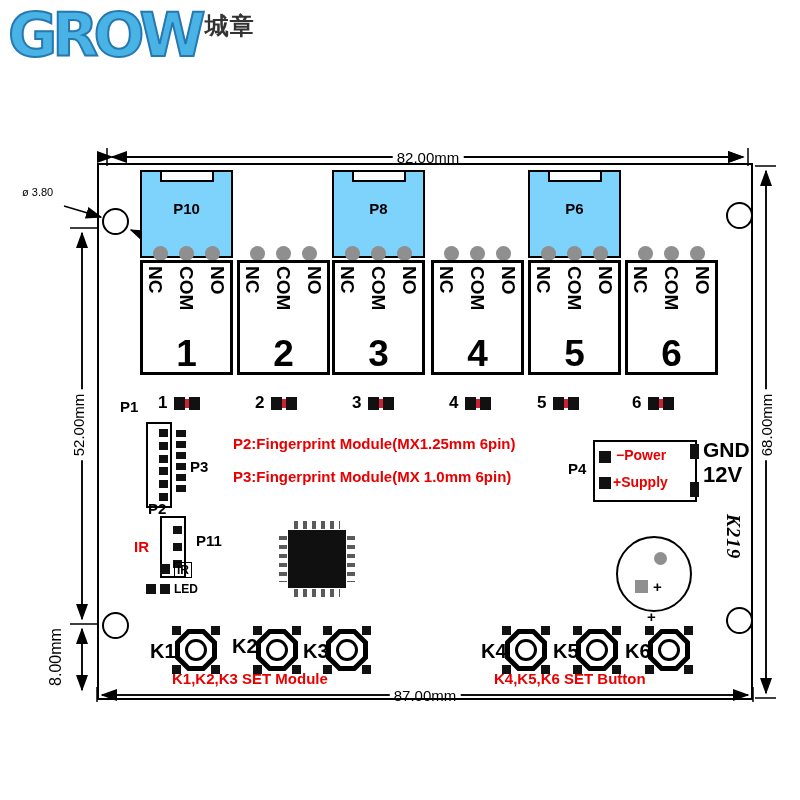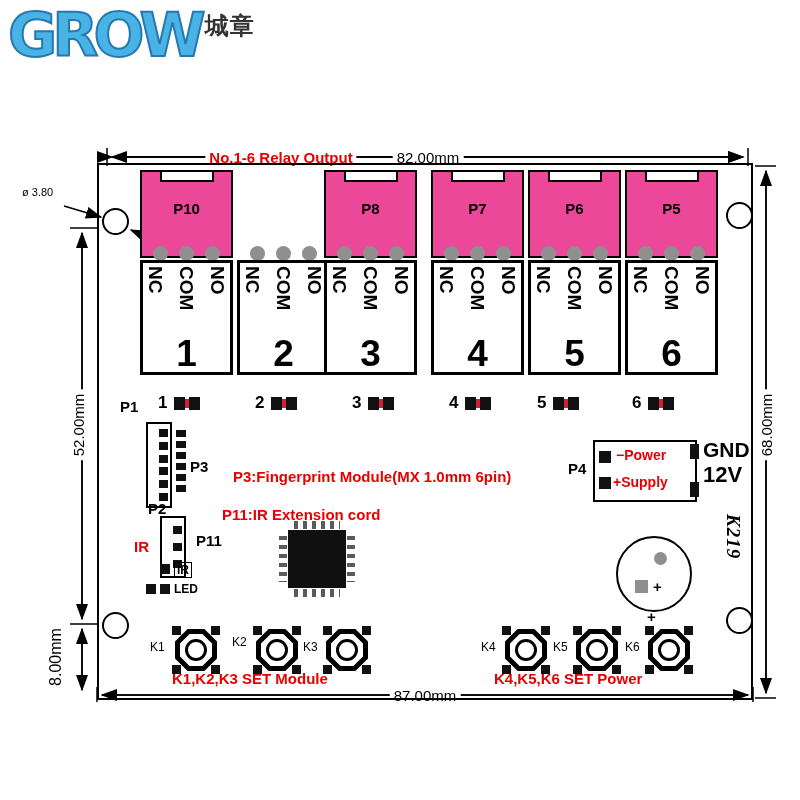--- a/index.html
+++ b/index.html
@@ -16,21 +16,21 @@
   .pcb{position:absolute;left:97px;top:163px;width:656px;height:537px;border:2.5px solid #000;box-sizing:border-box;}
   .hole{position:absolute;width:27px;height:27px;border:2.5px solid #000;border-radius:50%;background:#fff;box-sizing:border-box;}
   
   .dim-text{position:absolute;font-size:15px;background:#fff;padding:0 4px;white-space:nowrap;
             transform:translate(-50%,-50%);}
   .dim-text.vert{transform:translate(-50%,-50%) rotate(-90deg);}
   .red{color:#e80000;font-weight:bold;}
   .hole-dia{position:absolute;font-size:11px;white-space:nowrap;}
   
   .relay{position:absolute;top:170px;width:93px;height:205px;}
-  .relay-top{position:absolute;top:0;left:0;right:0;height:88px;border:2px solid #000;background:#ec4899;box-sizing:border-box;}
+  .relay-top{position:absolute;top:0;left:0;right:0;height:88px;border:2px solid #000;background:#7dd3fc;box-sizing:border-box;}
   .relay-notch{position:absolute;top:-2px;left:50%;transform:translateX(-50%);width:54px;height:12px;
                border:2.5px solid #000;background:#fff;box-sizing:border-box;}
   .relay-port{position:absolute;top:28px;left:0;width:100%;text-align:center;font-weight:bold;font-size:15px;}
   .relay-dots{position:absolute;top:76px;left:0;width:100%;display:flex;justify-content:space-around;
               padding:0 7px;box-sizing:border-box;}
   .dot{width:15px;height:15px;border-radius:50%;background:#8f8f8f;}
   .relay-body{position:absolute;top:90px;left:0;right:0;height:115px;border:3px solid #000;background:#fff;box-sizing:border-box;}
   .vpins{position:absolute;top:3px;left:0;right:0;display:flex;justify-content:space-between;padding:0 3px;height:70px;}
   .vpin{writing-mode:vertical-rl;text-orientation:mixed;font-weight:800;font-size:19px;line-height:1;}
   .relay-num{position:absolute;bottom:0px;left:0;width:100%;text-align:center;font-size:37px;font-weight:800;line-height:1;}
@@ -64,21 +64,21 @@
   .model{position:absolute;left:744px;top:514px;transform:rotate(90deg);transform-origin:left top;
          font-style:italic;font-weight:bold;font-size:19px;font-family:"Liberation Serif",serif;letter-spacing:1px;white-space:nowrap;}
   
   .kbtn{position:absolute;width:42px;height:42px;}
   .oct-outer{position:absolute;inset:0;background:#000;
      clip-path:polygon(30% 0,70% 0,100% 30%,100% 70%,70% 100%,30% 100%,0 70%,0 30%);}
   .oct-inner{position:absolute;inset:5px;background:#fff;
      clip-path:polygon(30% 0,70% 0,100% 30%,100% 70%,70% 100%,30% 100%,0 70%,0 30%);}
   .btn-ring{position:absolute;inset:10px;border:3px solid #000;border-radius:50%;background:#fff;box-sizing:border-box;}
   .kpad{position:absolute;width:9px;height:9px;background:#111;}
-  .klabel{position:absolute;font-weight:normal;font-size:12px;}
+  .klabel{position:absolute;font-weight:bold;font-size:20px;}
   .svgdims{position:absolute;left:0;top:0;pointer-events:none;}
 </style>
 </head>
 <body>
 
 <div class="stage">
 
   <div class="logo">
     <span class="logo-text">GROW</span><span class="logo-cjk">城章</span>
   </div>
@@ -112,21 +112,20 @@
     <line x1="70" y1="624" x2="97" y2="624" stroke="#000" stroke-width="1.5"></line>
 
     <line x1="82" y1="629" x2="82" y2="690" stroke="#000" stroke-width="1.5" marker-end="url(#ah)"></line>
     <line x1="82" y1="690" x2="82" y2="629" stroke="#000" stroke-width="1.5" marker-end="url(#ah)"></line>
 
     <line x1="64" y1="206" x2="101" y2="217" stroke="#000" stroke-width="1.5" marker-end="url(#ah)"></line>
     <line x1="152" y1="239" x2="131" y2="230" stroke="#000" stroke-width="1.5" marker-end="url(#ah)"></line>
   </svg>
 
   <div class="dim-text" style="left:428px;top:157px;">82.00mm</div>
-  <div class="dim-text red" style="left:281px;top:157px;">No.1-6 Relay Output</div>
   <div class="dim-text" style="left:425px;top:695px;">87.00mm</div>
   <div class="dim-text vert" style="left:766px;top:425px;">68.00mm</div>
   <div class="dim-text vert" style="left:78px;top:425px;">52.00mm</div>
   <div class="dim-text vert" style="left:56px;top:657px;font-size:16px;">8.00mm</div>
   <div class="hole-dia" style="left:22px;top:186px;">ø 3.80</div>
 
   <div class="pcb"></div>
   <div class="hole" style="left:102px;top:208px;"></div>
   <div class="hole" style="left:726px;top:202px;"></div>
   <div class="hole" style="left:102px;top:612px;"></div>
@@ -159,44 +158,40 @@
       </div>
     <div class="relay-body">
       <div class="vpins">
         <span class="vpin">NC</span>
         <span class="vpin">COM</span>
         <span class="vpin">NO</span>
       </div>
       <div class="relay-num">2</div>
     </div>
   </div>
-  <div class="relay" style="left:324px;text-decoration:underline;">
+  <div class="relay" style="left:332px;text-decoration:underline;">
     <div class="relay-top">
       <div class="relay-notch"></div>
       <div class="relay-port">P8</div>
     </div>
     <div class="relay-dots">
         <span class="dot"></span>
         <span class="dot"></span>
         <span class="dot"></span>
       </div>
     <div class="relay-body">
       <div class="vpins">
         <span class="vpin">NC</span>
         <span class="vpin">COM</span>
         <span class="vpin">NO</span>
       </div>
       <div class="relay-num">3</div>
     </div>
   </div>
   <div class="relay" style="left:431px;">
-    <div class="relay-top">
-      <div class="relay-notch"></div>
-      <div class="relay-port">P7</div>
-    </div>
     <div class="relay-dots">
         <span class="dot"></span>
         <span class="dot"></span>
         <span class="dot"></span>
       </div>
     <div class="relay-body">
       <div class="vpins">
         <span class="vpin">NC</span>
         <span class="vpin">COM</span>
         <span class="vpin">NO</span>
@@ -217,24 +212,20 @@
     <div class="relay-body">
       <div class="vpins">
         <span class="vpin">NC</span>
         <span class="vpin">COM</span>
         <span class="vpin">NO</span>
       </div>
       <div class="relay-num">5</div>
     </div>
   </div>
   <div class="relay" style="left:625px;">
-    <div class="relay-top">
-      <div class="relay-notch"></div>
-      <div class="relay-port">P5</div>
-    </div>
     <div class="relay-dots">
         <span class="dot"></span>
         <span class="dot"></span>
         <span class="dot"></span>
       </div>
     <div class="relay-body">
       <div class="vpins">
         <span class="vpin">NC</span>
         <span class="vpin">COM</span>
         <span class="vpin">NO</span>
@@ -305,22 +296,22 @@
     <span class="pin"></span>
       <span class="pin"></span>
       <span class="pin"></span>
       <span class="pin"></span>
       <span class="pin"></span>
       <span class="pin"></span>
   </div>
   <div class="lbl" style="left:190px;top:458px;">P3</div>
   <div class="lbl" style="left:148px;top:500px;">P2</div>
 
+  <div class="lbl red" style="left:233px;top:435px;">P2:Fingerprint Module(MX1.25mm 6pin)</div>
   <div class="lbl red" style="left:233px;top:468px;">P3:Fingerprint Module(MX 1.0mm 6pin)</div>
-  <div class="lbl red" style="left:222px;top:506px;">P11:IR Extension cord</div>
   <div class="lbl red" style="left:134px;top:538px;">IR</div>
 
   <div class="conn" style="left:160px;top:516px;width:26px;height:62px;">
     <span class="pin"></span>
       <span class="pin"></span>
       <span class="pin"></span>
   </div>
   <div class="lbl" style="left:196px;top:532px;">P11</div>
   <div class="sq" style="left:160px;top:564px;width:10px;height:10px;"></div>
   <div class="lbl small" style="left:174px;top:562px;border:1.5px solid #000;padding:0 2px;">IR</div>
@@ -409,15 +400,15 @@
     <span class="kpad" style="left:-3px;top:-3px;"></span>
       <span class="kpad" style="right:-3px;top:-3px;"></span>
     <span class="kpad" style="left:-3px;bottom:-3px;"></span>
       <span class="kpad" style="right:-3px;bottom:-3px;"></span>
     <span class="oct-outer"></span>
       <span class="oct-inner"></span>
       <span class="btn-ring"></span>
   </div>
 
   <div class="lbl red" style="left:172px;top:670px;">K1,K2,K3 SET Module</div>
-  <div class="lbl red" style="left:494px;top:670px;">K4,K5,K6 SET Power</div>
+  <div class="lbl red" style="left:494px;top:670px;">K4,K5,K6 SET Button</div>
 
 </div>
 
 </body></html>

